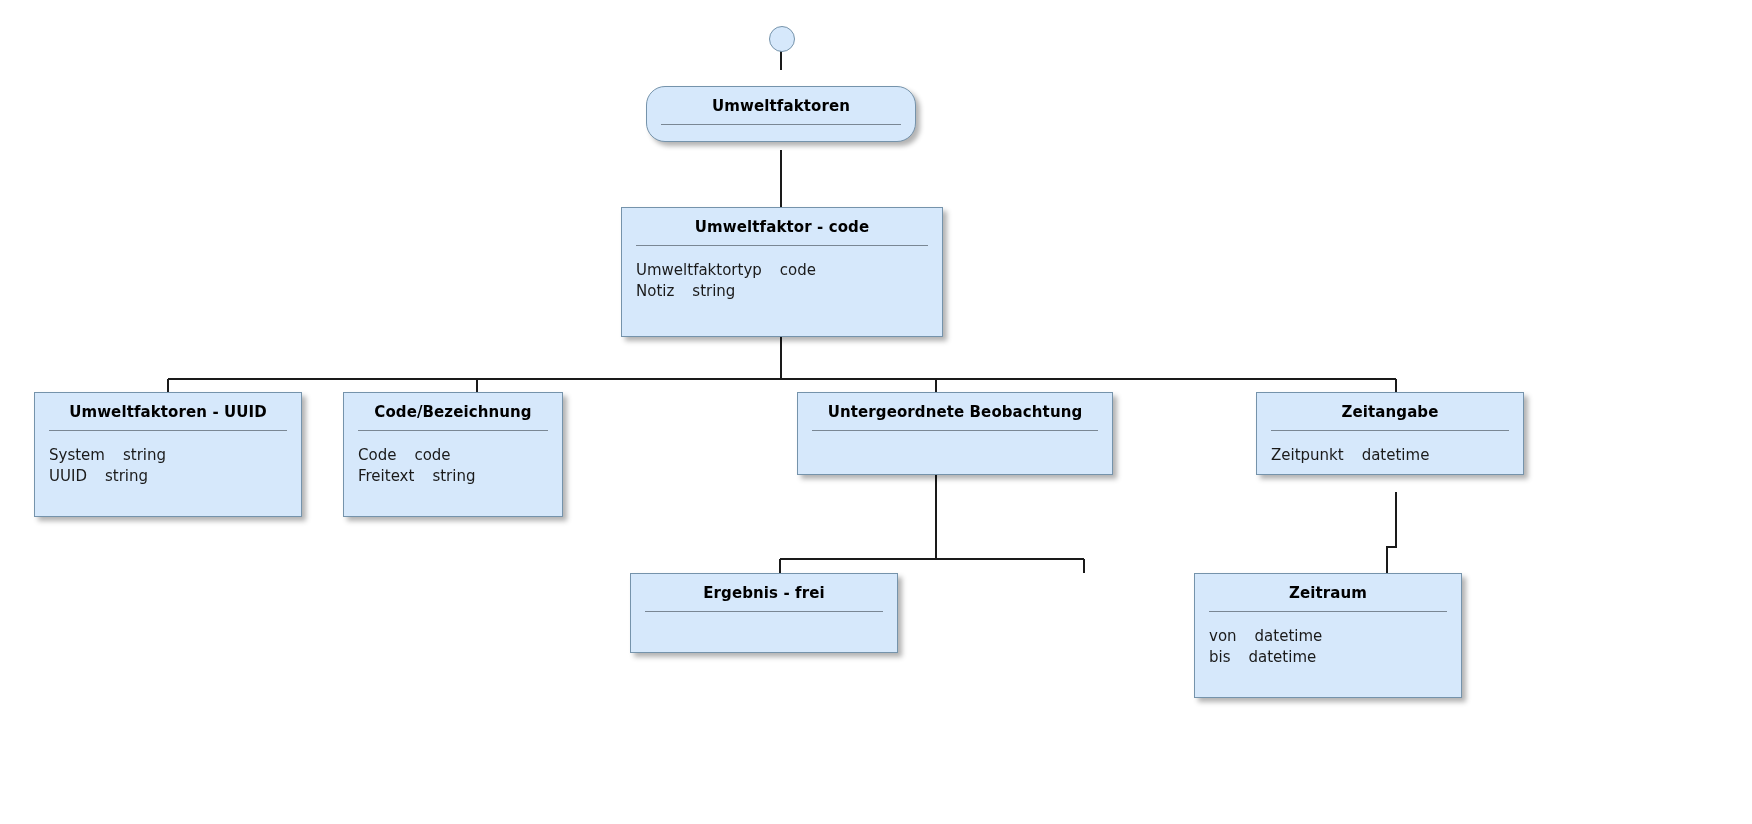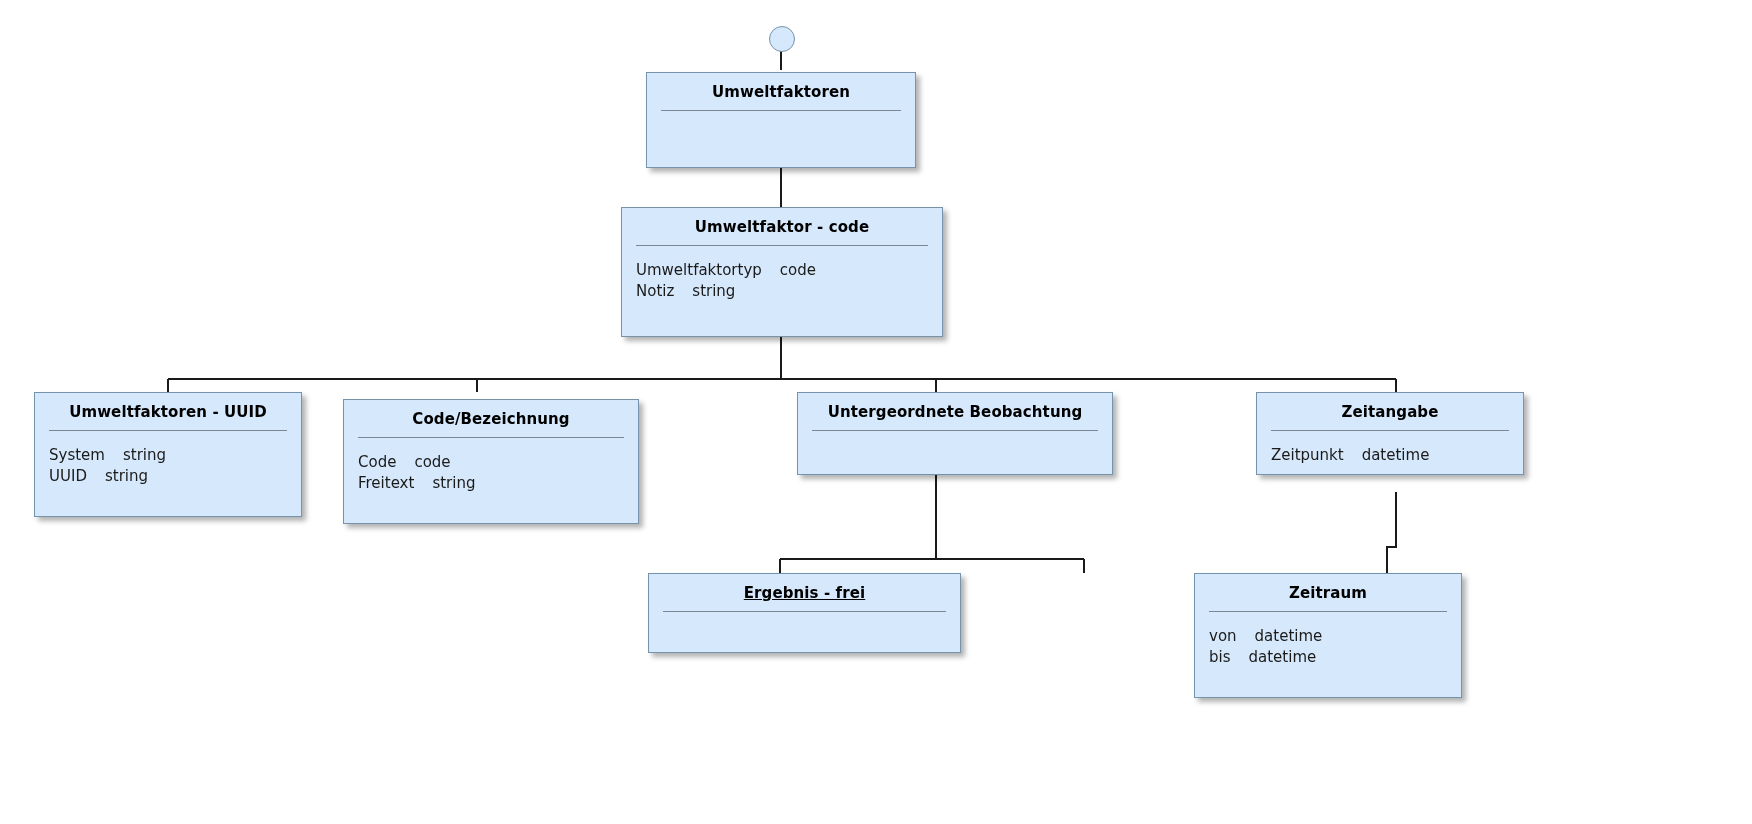--- a/index.html
+++ b/index.html
@@ -97,21 +97,21 @@
       <path d="M 780 559 L 1084 559"></path>
       <path d="M 780 559 L 780 573"></path>
       <path d="M 1084 559 L 1084 573"></path>
 
       <path d="M 1396 492 L 1396 547 L 1387 547 L 1387 573"></path>
     </g>
   </svg>
 
   <div class="start-node" style="left:769px; top:26px;"></div>
 
-  <div class="node" style="left:646px; top:72px; width:270px; height:96px;">
+  <div class="node" style="left:646px; top:86px; width:270px; height:56px;border-radius:19px;">
     <div class="node-title">Umweltfaktoren</div>
     <div class="node-sep"></div>
     <div class="node-attrs empty"></div>
   </div>
 
   <div class="node" style="left:621px; top:207px; width:322px; height:130px;">
     <div class="node-title">Umweltfaktor - code</div>
     <div class="node-sep"></div>
     <div class="node-attrs">
       <div class="attr">
@@ -133,21 +133,21 @@
         <span class="attr-name">System</span>
         <span class="attr-type">string</span>
       </div>
       <div class="attr">
         <span class="attr-name">UUID</span>
         <span class="attr-type">string</span>
       </div>
     </div>
   </div>
 
-  <div class="node" style="left:343px; top:392px; width:296px; height:125px;margin-top:7px;">
+  <div class="node" style="left:343px; top:392px; width:220px; height:125px;">
     <div class="node-title">Code/Bezeichnung</div>
     <div class="node-sep"></div>
     <div class="node-attrs">
       <div class="attr">
         <span class="attr-name">Code</span>
         <span class="attr-type">code</span>
       </div>
       <div class="attr">
         <span class="attr-name">Freitext</span>
         <span class="attr-type">string</span>
@@ -165,21 +165,21 @@
     <div class="node-title">Zeitangabe</div>
     <div class="node-sep"></div>
     <div class="node-attrs">
       <div class="attr">
         <span class="attr-name">Zeitpunkt</span>
         <span class="attr-type">datetime</span>
       </div>
     </div>
   </div>
 
-  <div class="node" style="left:648px; top:573px; width:313px; height:80px;text-decoration:underline;">
+  <div class="node" style="left:630px; top:573px; width:268px; height:80px;">
     <div class="node-title">Ergebnis - frei</div>
     <div class="node-sep"></div>
     <div class="node-attrs empty"></div>
   </div>
 
 
   <div class="node" style="left:1188px; top:573px; width:268px; height:125px;margin-left:6px;">
     <div class="node-title">Zeitraum</div>
     <div class="node-sep"></div>
     <div class="node-attrs">

